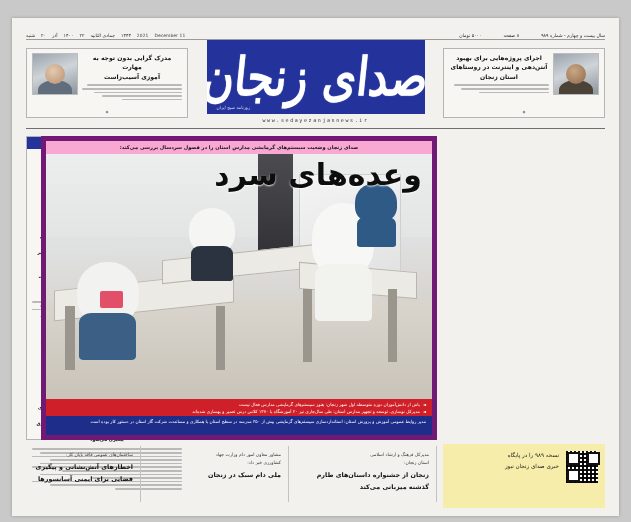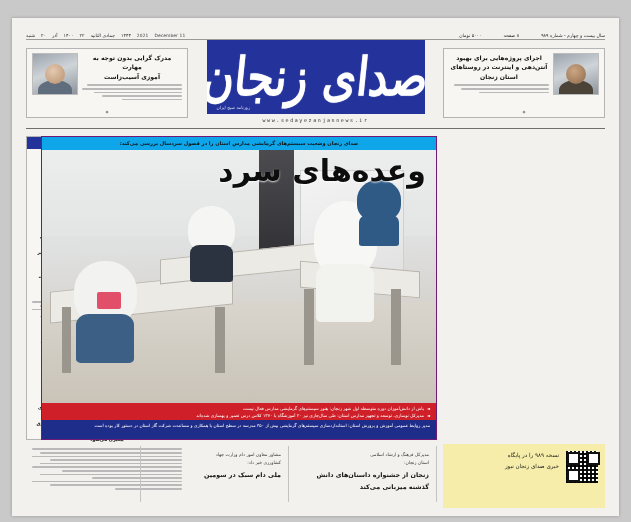--- a/index.html
+++ b/index.html
@@ -140,21 +140,21 @@
     line-height:1.3;margin:2px 0 4px;
   }
   .head2 .l2{display:block;}
 
   
   .main{
     position:absolute;right:182px;left:14px;top:118px;bottom:76px;
   }
   .mainbox{
     position:absolute;left:0;right:0;top:0;bottom:0;
-    border:1px solid #701a75;background:#0ea5e9;overflow:hidden;margin-left:15px;
+    border:5px solid #701a75;background:#f9a8d4;overflow:hidden;margin-left:15px;
   }
   .main-kicker{
     position:absolute;top:3px;left:6px;right:6px;
     font-size:5.1px;color:#151515;text-align:center;z-index:6;
     font-weight:600;
   }
   .photo{
     position:absolute;left:0;right:0;top:13px;bottom:36px;
     overflow:hidden;
     background:linear-gradient(178deg,#e9eaea 0%,#dfe0e0 38%,#d7d4cf 62%,#cfccc6 100%);
@@ -455,30 +455,37 @@
         <span>نسخه ۹۸۹ را در پایگاه</span>
         <span>خبری صدای زنجان نیوز</span>
       </div>
     </div>
 
     <div class="divline" style="right:168px"></div>
     <div class="col c1">
       <div class="ck">مدیرکل فرهنگ و ارشاد اسلامی</div>
       <div class="ck">استان زنجان:</div>
       <div class="ct">
-        <span>زنجان از جشنواره داستان‌های دانش</span>
+        <span>زنجان از جشنواره داستان‌های طارم</span>
         <span>گذشته میزبانی می‌کند</span>
       </div>
     </div>
 
     <div class="divline" style="right:316px"></div>
     <div class="col c2">
       <div class="ck">مشاور معاون امور دام وزارت جهاد</div>
       <div class="ck">کشاورزی خبر داد:</div>
       <div class="ct">
-        <span>ملی دام سبک در سومین</span>
+        <span>ملی دام سبک در زنجان</span>
       </div>
     </div>
 
     <div class="divline" style="right:464px"></div>
+    <div class="col c3">
+      <div class="ck">ساختمان‌های عمومی فاقد پایان کار:</div>
+      <div class="ct">
+        <span>اخطارهای آتش‌نشانی و پیگیری</span>
+        <span>فضایی برای ایمنی آسانسورها</span>
+      </div>
+    </div>
   </div>
 
 </div>
 
 </body></html>

